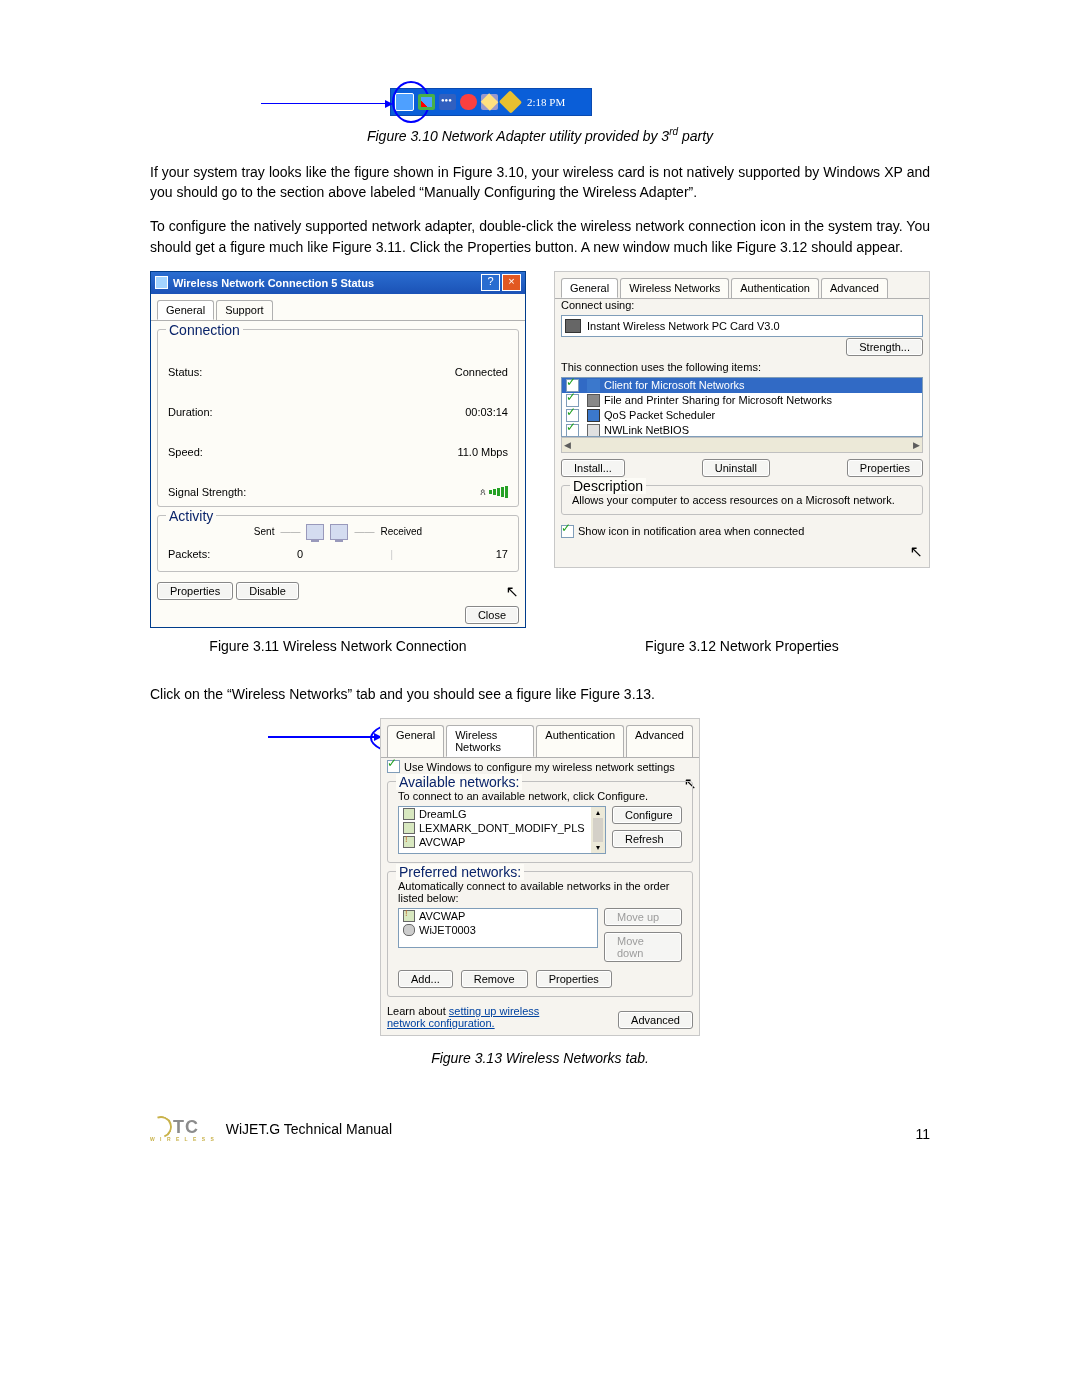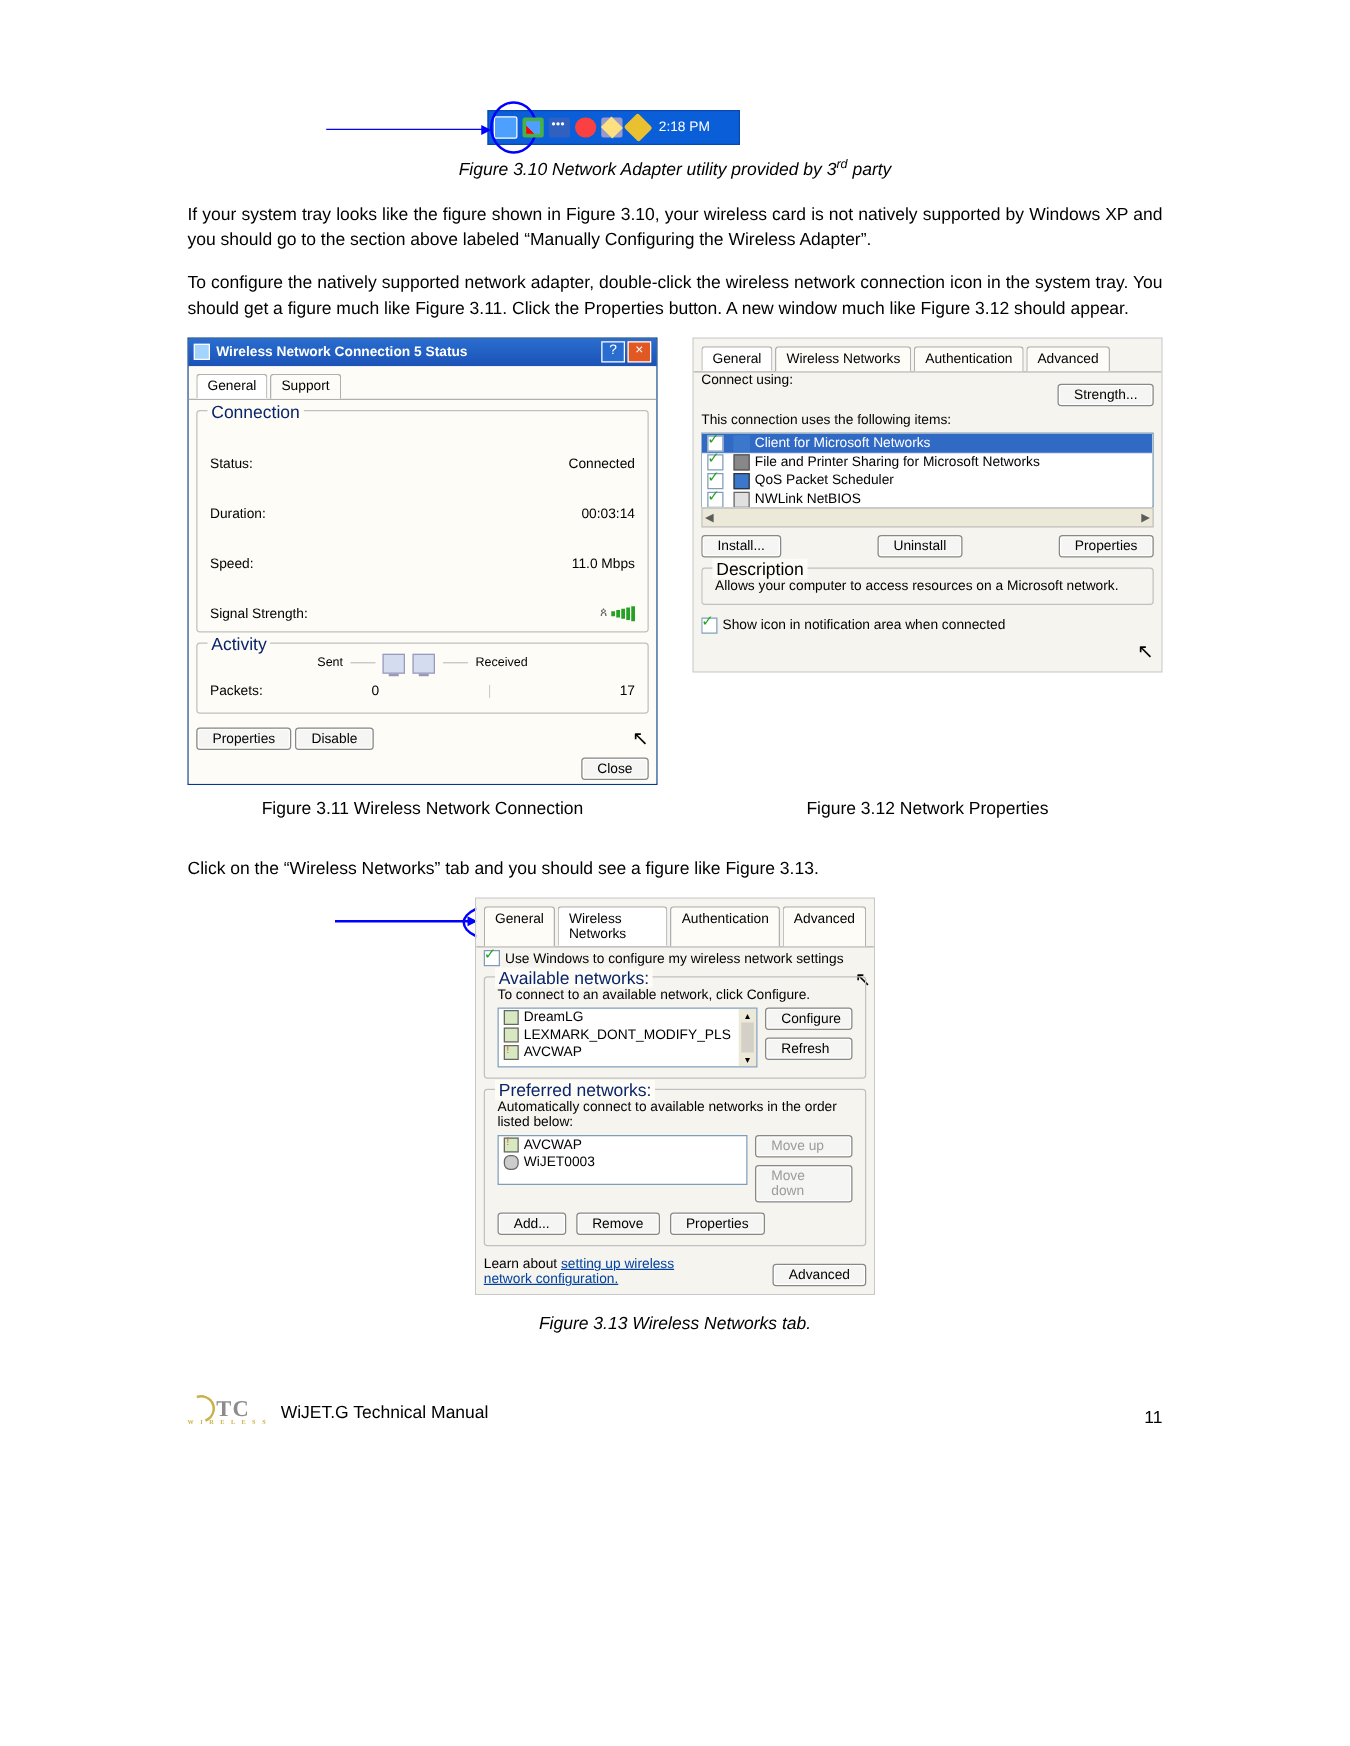--- a/index.html
+++ b/index.html
@@ -3,21 +3,21 @@
 <meta charset="utf-8">
 <style>
   body { font-family: Arial, sans-serif; font-size: 14px; background: #fff; margin: 0; padding: 0; width: 1080px; }
   .page { width: 780px; margin: 80px auto 50px; position: relative; }
   .centered { text-align: center; }
   .fig-caption { font-style: italic; text-align: center; margin: 6px 0 18px; }
   .just { text-align: justify; line-height: 1.45; }
   sup { font-size: 10px; }
 
   
-  .systray-wrap { position: relative; height: 40px; }
+  .systray-wrap { position: relative; height: 40px; font-family: Liberation Serif, serif; }
   .systray { position: absolute; left: 240px; top: 8px; background: #0a5ed8; height: 26px; width: 200px; border: 1px solid #0a4ab0; display: flex; align-items: center; }
   .systray .arrow { position: absolute; left: -130px; top: 14px; width: 130px; height: 1px; background: #0000ff; }
   .systray .arrow::after { content: ""; position: absolute; right: -2px; top: -3px; border-left: 8px solid #0000ff; border-top: 4px solid transparent; border-bottom: 4px solid transparent; }
   .systray .circle { position: absolute; left: 1px; top: -8px; width: 34px; height: 38px; border: 2px solid #0000ff; border-radius: 50%; }
   .tray-icon { width: 17px; height: 16px; margin-left: 4px; border-radius: 2px; }
   .tray-icon.i1 { background: #4ea0ff; border: 1px solid #fff; }
   .tray-icon.i2 { background: #48b048; position: relative; }
   .tray-icon.i2::before{content:""; position:absolute; inset:3px; background: linear-gradient(45deg, #f00 30%, #4ea0ff 30%);}
   .tray-icon.i3 { background: #3060c0; position:relative;}
   .tray-icon.i3::after{content:"●●●"; color:#fff; font-size:6px; position:absolute; left:2px; top:3px;}
@@ -83,21 +83,21 @@
   .side-scroll .thumb{background:#d4d0c8; width:10px; flex:1; margin:1px 0;}
   .pref-list { border:1px solid #7f9db9; background:#fff; height:38px; font-size:11px;}
   .pref-list .li { padding:1px 4px; display:flex; align-items:center; gap:4px;}
   .netic { width:10px; height:10px; border:1px solid #666; flex:none;}
   .netic.ant{background:#d8e8c0;} .netic.sec{background:#d8e8c0; position:relative;}
   .netic.sec::after{content:"!"; position:absolute; left:1px; top:-3px; font-size:9px; color:#c07030;}
   .netic.dev{background:#ccc; border-radius:5px;}
 
   
   .footer { display:flex; justify-content:space-between; align-items:flex-end; margin-top:50px; font-size:14px;}
-  .logo { display:flex; flex-direction:column; align-items:flex-start; font-weight:bold; font-family: Liberation Serif, serif; }
+  .logo { display:flex; flex-direction:column; align-items:flex-start; font-weight:bold; font-family: Liberation Sans, sans-serif; }
   .logo .otc { display:flex; align-items:center; gap:1px; }
   .logo .swirl{ width:18px; height:18px; border:2px solid #c9b24a; border-radius:50%; border-left-color:transparent; border-bottom-color:transparent; transform:rotate(25deg);}
   .logo .tc { font-size:18px; color:#8c8c8c; letter-spacing:1px;}
   .logo .sub { font-size:5px; letter-spacing:2px; color:#c9b24a; margin-top:-2px;}
 </style>
 </head>
 <body>
 
 <div class="page">
 
@@ -199,20 +199,24 @@
       <div class="xp-body" style="background:#f6f4ef;">
         <div class="tabs-strip">
             <div class="tabs">
           <div class="tab active">General</div>
           <div class="tab">Wireless Networks</div>
           <div class="tab">Authentication</div>
           <div class="tab">Advanced</div>
         </div>
           </div>
         <div>Connect using:</div>
+        <div style="border:1px solid #7f9db9; background:#fff; padding:3px; margin:4px 0; display:flex; align-items:center; gap:6px;">
+          <span style="width:14px;height:12px;background:#666;border:1px solid #333;"></span>
+          <span>Instant Wireless Network PC Card V3.0</span>
+        </div>
         <div class="right"><span class="xp-btn">Strength...</span></div>
         <div style="margin-top:8px">This connection uses the following items:</div>
         <div class="listbox" style="margin-top:4px;">
           <div class="item sel">
               <span class="chk checked"></span>
               <span class="item-icon blue"></span>
               <span>Client for Microsoft Networks</span>
             </div>
           <div class="item">
               <span class="chk checked"></span>

